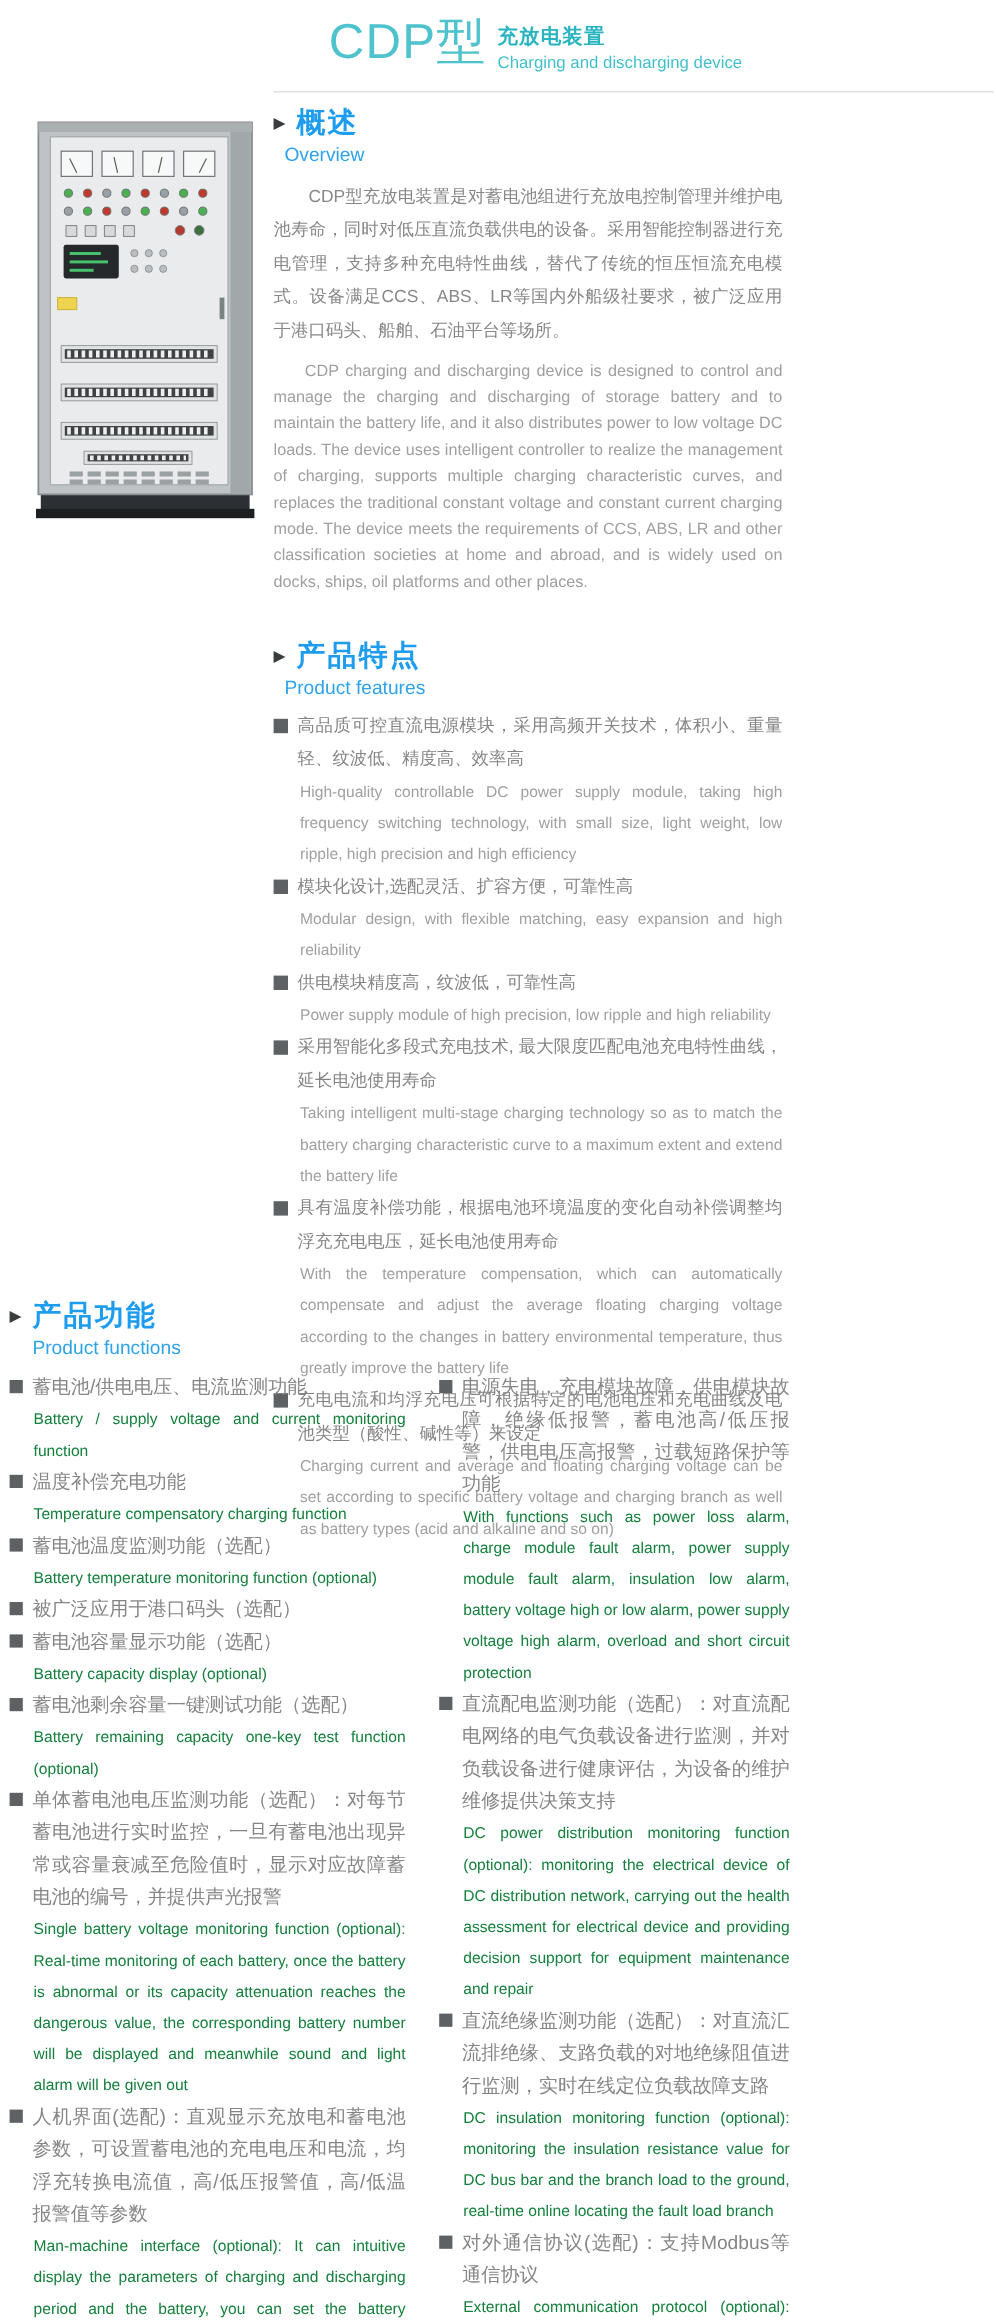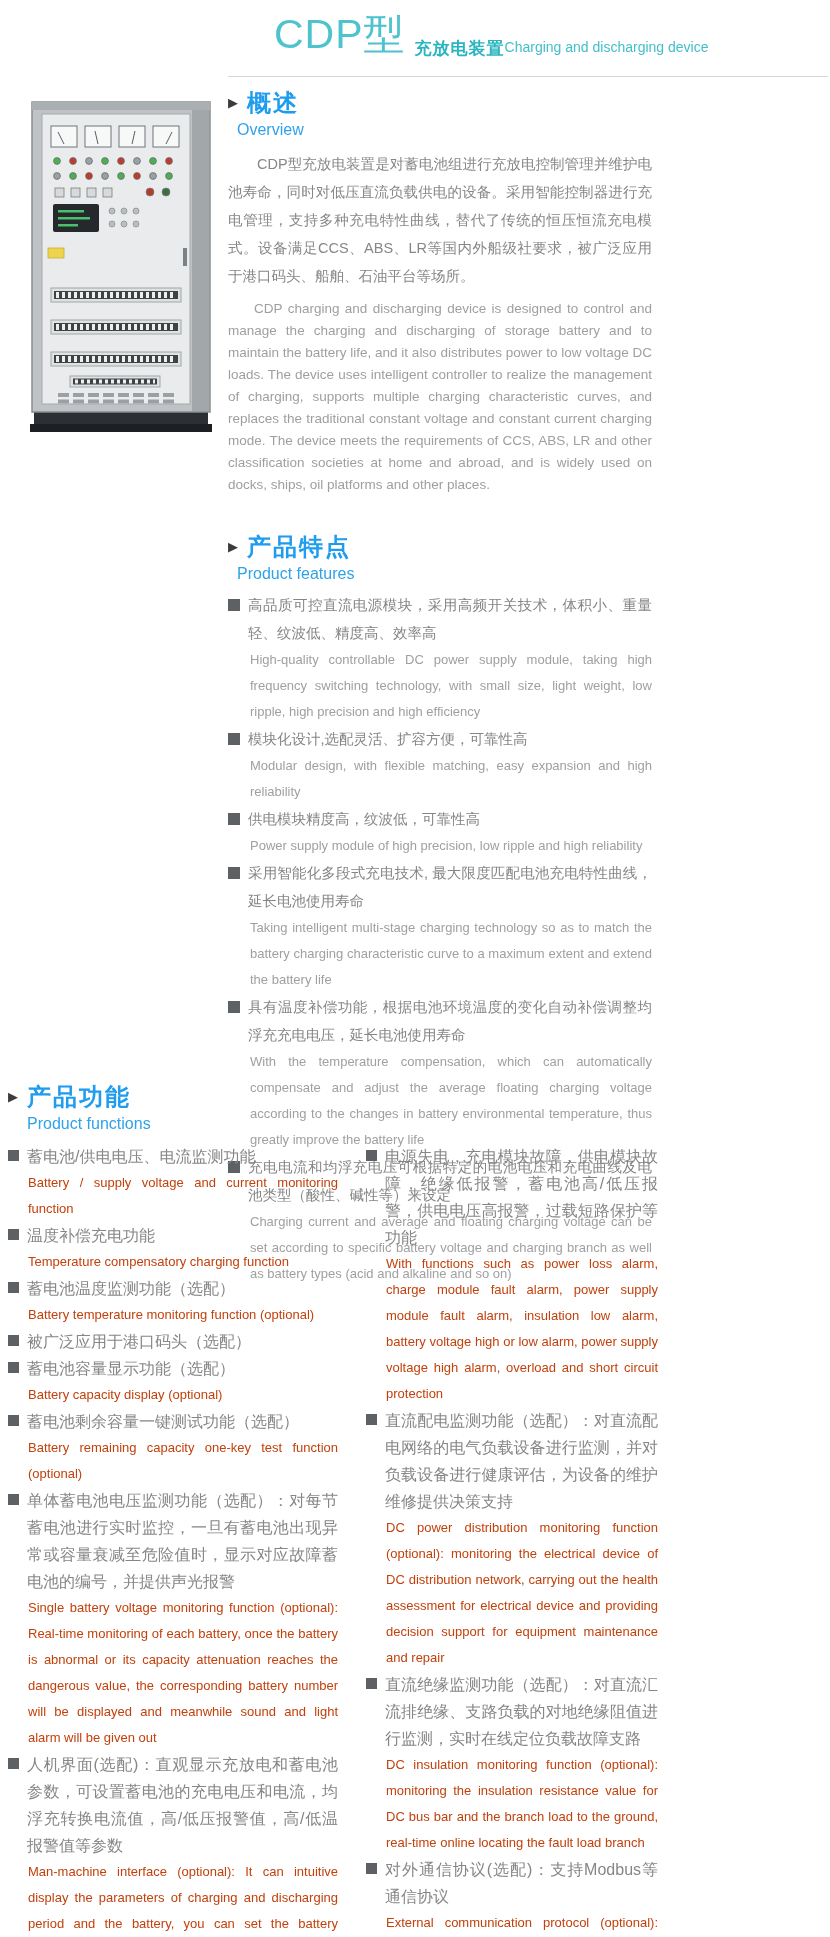--- a/index.html
+++ b/index.html
@@ -5,21 +5,21 @@
   * { margin:0; padding:0; box-sizing:border-box; }
   html,body { background:#ffffff; }
   body {
     width:830px; height:1937px; position:relative; overflow:hidden;
     font-family:"Liberation Sans","DejaVu Sans",sans-serif;
     -webkit-font-smoothing:antialiased;
   }
   
   .title-block { position:absolute; left:226px; top:8px; display:flex; align-items:flex-end;margin-left:48px; }
   .title-model { font-size:41px; line-height:52px; color:#4fc3cd; letter-spacing:1px; }
-  .title-sub { margin-left:9px; margin-top:6px; display:flex; }
+  .title-sub { margin-left:9px; margin-top:6px; display:flex; flex-direction:column; }
   .title-cn { font-size:17px; font-weight:bold; color:#28b4c1; letter-spacing:1px; }
   .title-en { font-size:14px; color:#43bfca; margin-top:2px; }
   .divider { position:absolute; left:228px; top:76px; width:600px; height:1px; background:#d7d7d7; }
 
   
   .cabinet { position:absolute; left:28px; top:98px; width:186px; height:334px; }
 
   
   .main-col { position:absolute; left:228px; top:88px; width:424px; }
 
@@ -48,21 +48,21 @@
 
   
   .functions { position:absolute; left:8px; top:1082px; width:650px; }
   .functions .sec-head-en { margin-left:19px; }
   .func-cols { display:flex; margin-top:9px; }
   .func-col-left  { width:330px; flex:0 0 330px; }
   .func-col-right { width:292px; flex:0 0 292px; margin-left:28px; }
   .f-item { position:relative; padding-left:19px; }
   .f-item .sq { top:7px; width:11px; height:11px; }
   .f-item .cn { font-size:16px; line-height:27px; color:#868686; text-align:justify; }
-  .f-item .en { font-size:13px; line-height:26px; color:#c2410c; text-align:justify; padding-left:1px; }
+  .f-item .en { font-size:13px; line-height:26px; color:#15803d; text-align:justify; padding-left:1px; }
 </style>
 </head>
 <body>
 
 <div class="title-block">
   <span class="title-model">CDP型</span>
   <span class="title-sub">
     <span class="title-cn">充放电装置</span>
     <span class="title-en">Charging and discharging device</span>
   </span>

